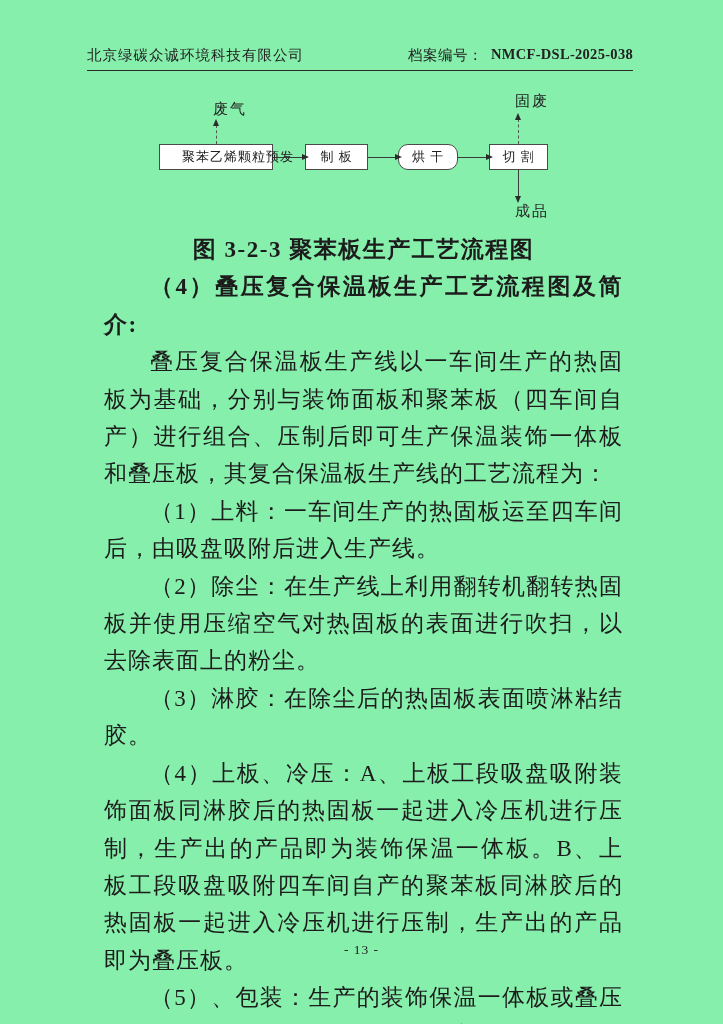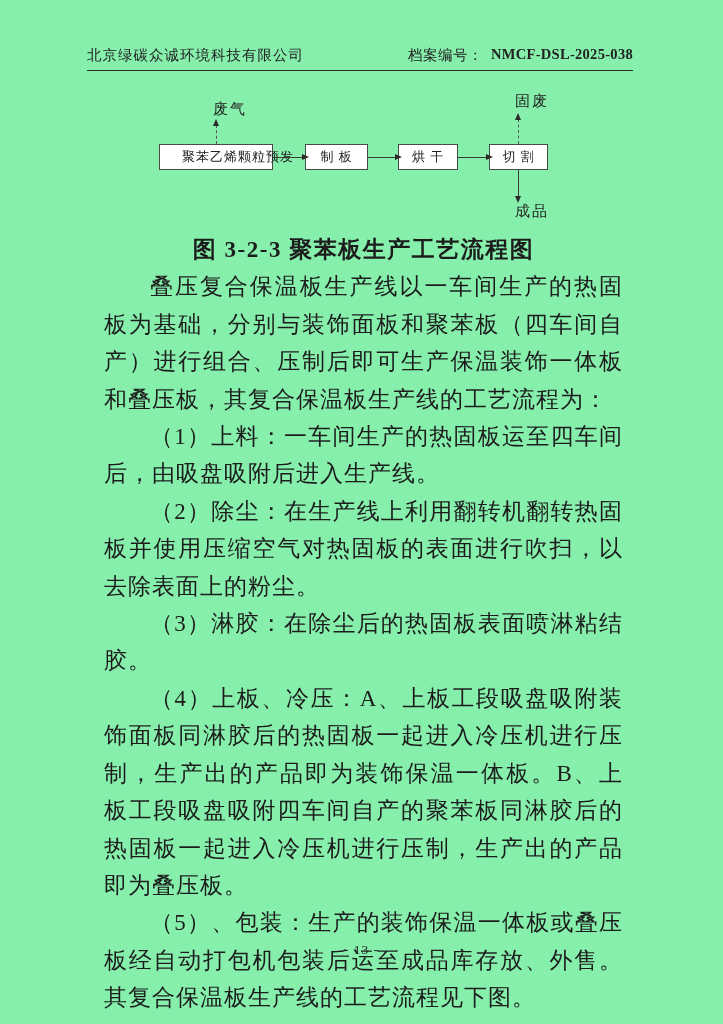--- a/index.html
+++ b/index.html
@@ -82,32 +82,33 @@
 
     <span class="flabel" style="left:100px;top:8px;width:60px;">废气</span>
     <span class="flabel" style="left:402px;top:0px;width:60px;">固废</span>
     <span class="flabel" style="left:402px;top:110px;width:60px;">成品</span>
 
     <div class="v-dash-up" style="left:129px;top:33px;height:19px;"></div>
     <div class="v-dash-up" style="left:431px;top:27px;height:25px;"></div>
 
     <div class="fnode" style="left:72px;top:52px;width:114px;padding-left:44px;">聚苯乙烯颗粒预发</div>
     <div class="fnode" style="left:218px;top:52px;width:63px;">制 板</div>
-    <div class="fnode" style="left:311px;top:52px;width:60px;">烘 干</div>
+    <div class="fnode" style="left:311px;top:52px;width:60px;border-radius:10px;">烘 干</div>
     <div class="fnode" style="left:402px;top:52px;width:59px;">切 割</div>
 
     <div class="h-arrow" style="left:186px;top:65px;width:29px;"></div>
     <div class="h-arrow" style="left:281px;top:65px;width:27px;"></div>
     <div class="h-arrow" style="left:371px;top:65px;width:28px;"></div>
 
     <div class="v-solid-down" style="left:431px;top:78px;height:27px;"></div>
   </div>
 
   <div class="textblock">
     <p class="caption">图 3-2-3 聚苯板生产工艺流程图</p>
+    <p class="heading">（4）叠压复合保温板生产工艺流程图及简介:</p>
     <p class="para">叠压复合保温板生产线以一车间生产的热固板为基础，分别与装饰面板和聚苯板（四车间自产）进行组合、压制后即可生产保温装饰一体板和叠压板，其复合保温板生产线的工艺流程为：</p>
     <p class="para">（1）上料：一车间生产的热固板运至四车间后，由吸盘吸附后进入生产线。</p>
     <p class="para">（2）除尘：在生产线上利用翻转机翻转热固板并使用压缩空气对热固板的表面进行吹扫，以去除表面上的粉尘。</p>
     <p class="para">（3）淋胶：在除尘后的热固板表面喷淋粘结胶。</p>
     <p class="para">（4）上板、冷压：A、上板工段吸盘吸附装饰面板同淋胶后的热固板一起进入冷压机进行压制，生产出的产品即为装饰保温一体板。B、上板工段吸盘吸附四车间自产的聚苯板同淋胶后的热固板一起进入冷压机进行压制，生产出的产品即为叠压板。</p>
     <p class="para">（5）、包装：生产的装饰保温一体板或叠压板经自动打包机包装后运至成品库存放、外售。其复合保温板生产线的工艺流程见下图。</p>
   </div>
 
   <div class="footer">- 13 -</div>
 

